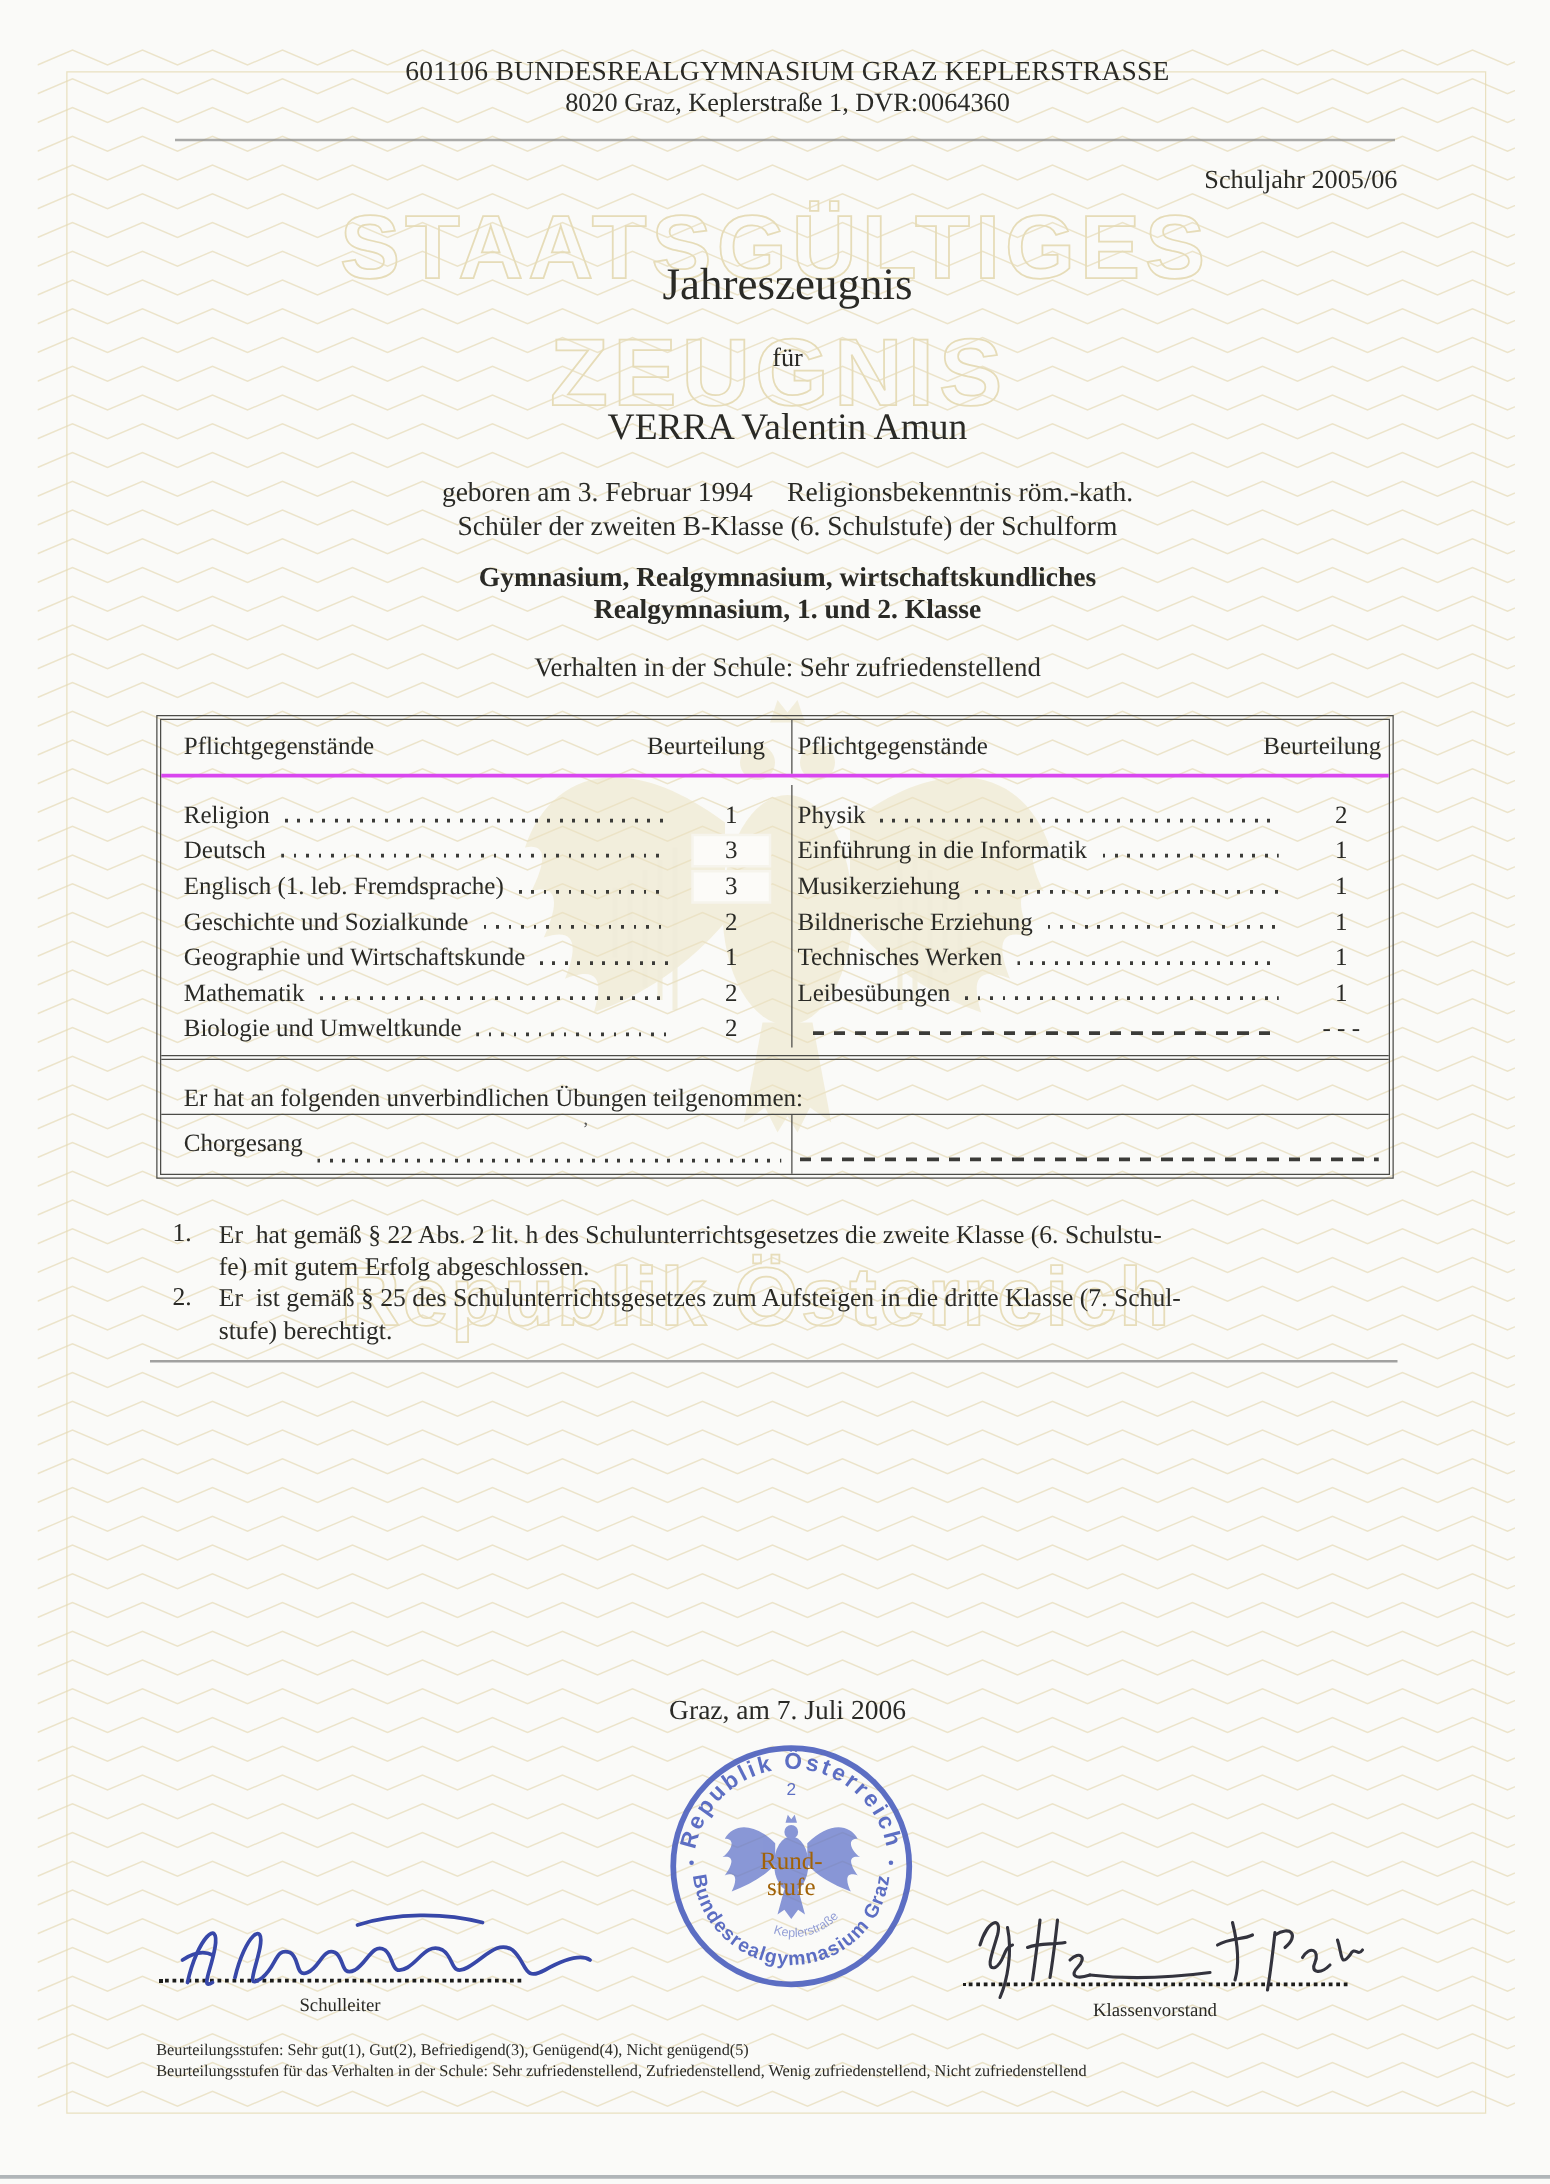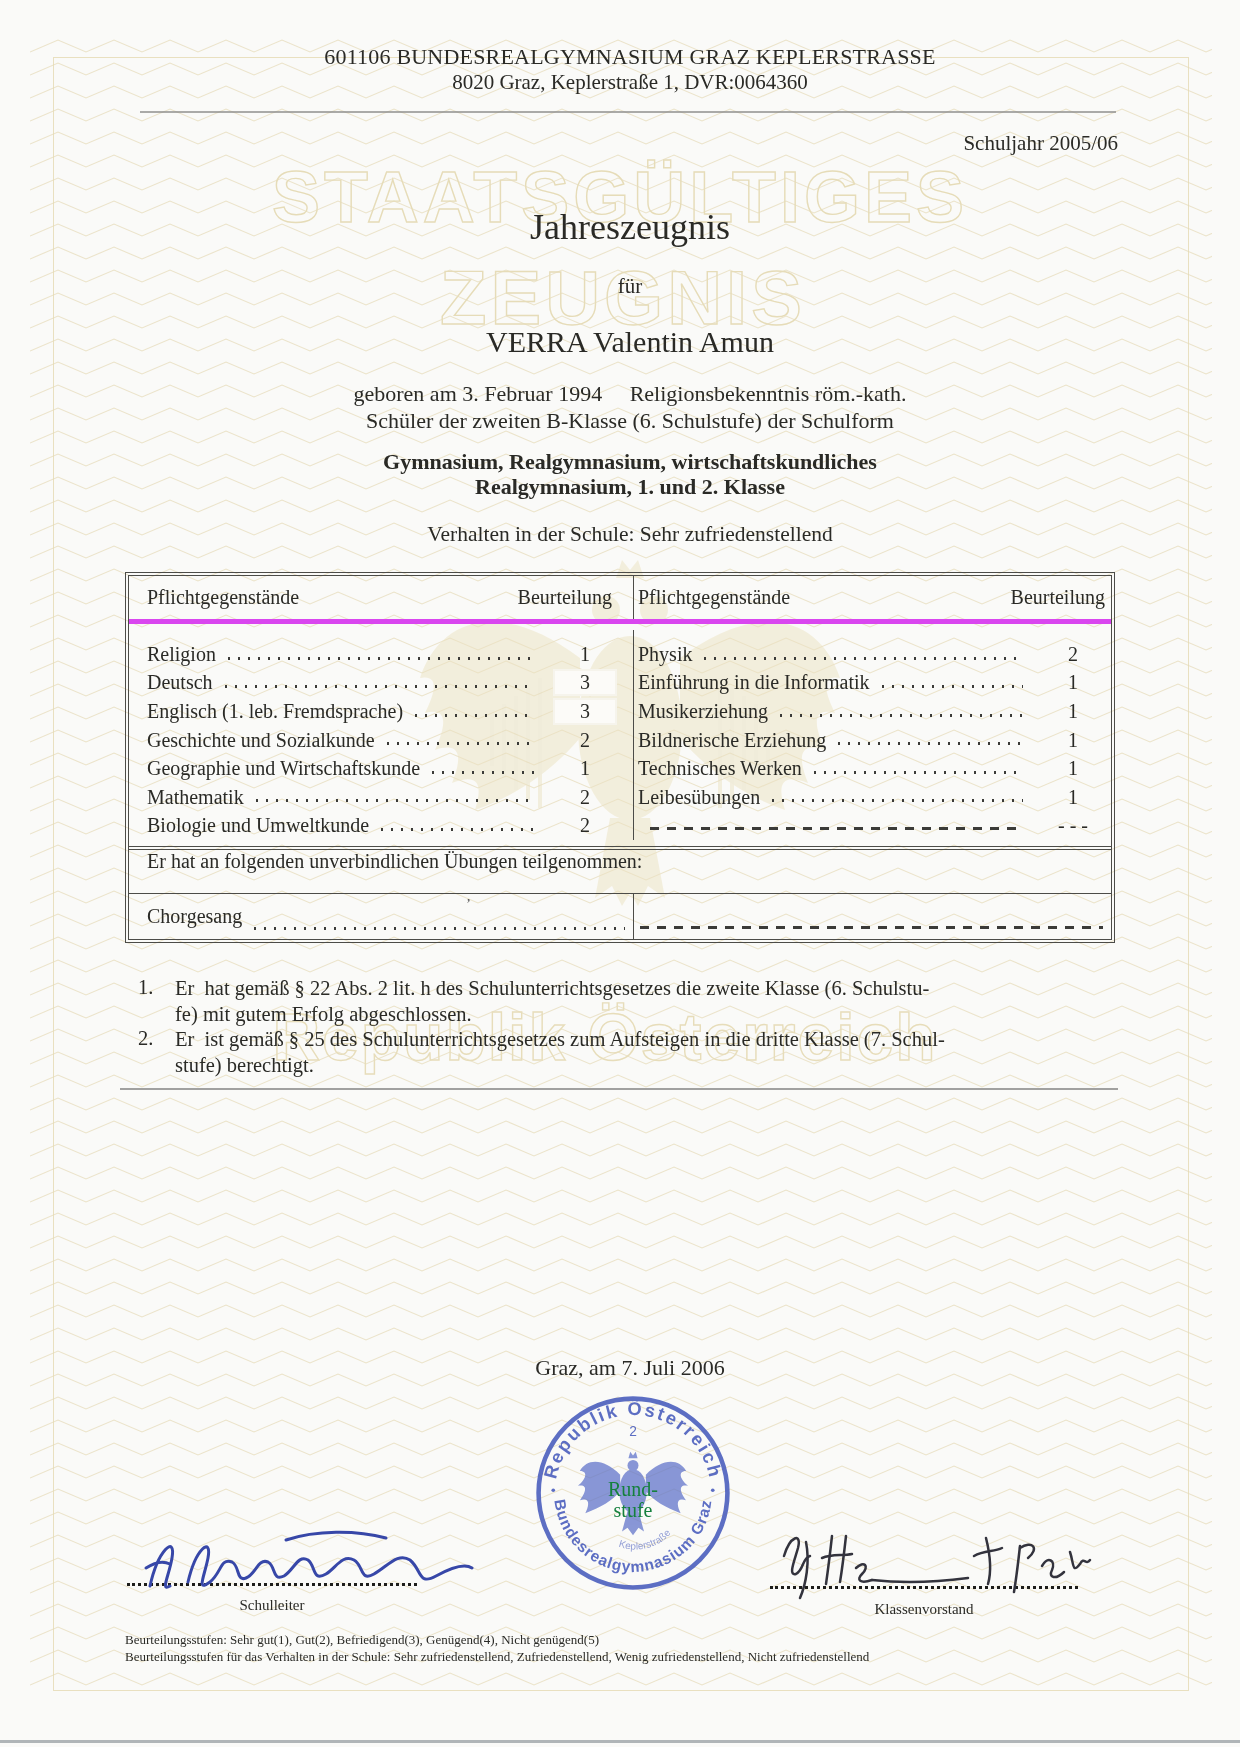--- a/index.html
+++ b/index.html
@@ -22,60 +22,60 @@
   .fuer{top:274px;font-size:21px;}
   .sname{top:325px;font-size:30px;}
   .birth{top:381px;font-size:22px;white-space:pre;}
   .classline{top:408px;font-size:22px;}
   .bold1{top:449px;font-size:22px;font-weight:bold;}
   .bold2{top:474px;font-size:22px;font-weight:bold;}
   .behavior{top:522px;font-size:21.5px;}
   
   .gtable{left:125px;top:572px;width:990px;height:371px;border:4px double #4c4c48;
           display:flex;flex-direction:column;font-size:20px;box-sizing:border-box;}
-  .thead{height:43px;display:flex;border-bottom:5px solid #d946ef;flex:0 0 auto;}
+  .thead{height:43px;display:flex;border-bottom:3px solid #d946ef;flex:0 0 auto;}
   .th-left{width:505px;border-right:1px solid #4c4c48;display:flex;align-items:center;
            justify-content:space-between;padding:0 21px 0 18px;box-sizing:border-box;}
   .th-right{flex:1;display:flex;align-items:center;justify-content:space-between;
             padding:0 6px 0 4px;box-sizing:border-box;}
   .tbody{height:222px;display:flex;flex:0 0 auto;align-items:center;}
   .tb-left{width:505px;border-right:1px solid #4c4c48;box-sizing:border-box;padding-top:10px;}
   .tb-right{flex:1;padding-top:10px;}
   .srow{height:28.6px;display:flex;align-items:center;}
   .tb-left .srow{padding-left:18px;}
   .tb-right .srow{padding-left:4px;}
   .subj{white-space:nowrap;}
   .leader{flex:1;height:3px;align-self:flex-end;margin:0 20px 9px 12px;
           background:repeating-linear-gradient(to right,#3b3b38 0 2.2px,transparent 2.2px 10px);}
   .leader.dashed{height:2.6px;margin-bottom:10px;
           background:repeating-linear-gradient(to right,#3b3b38 0 9px,transparent 9px 17px);}
   .grade{width:60px;text-align:center;white-space:nowrap;}
   .tb-left .grade,.chor-left .grade{margin-right:18px;}
   .tb-right .grade{margin-right:8px;}
   .grade.patched{background:#fcfbf8;box-shadow:0 0 0 2px #f6f4ec;}
   .uebungen{height:48px;border-top:4px double #4c4c48;border-bottom:1px solid #4c4c48;
-            display:flex;align-items:flex-start;padding-left:18px;flex:0 0 auto;box-sizing:border-box;}
+            display:flex;align-items:flex-end;padding-left:18px;flex:0 0 auto;box-sizing:border-box;}
   .chor{flex:1;display:flex;}
   .chor-left{width:505px;border-right:1px solid #4c4c48;display:flex;align-items:center;
              padding-left:18px;box-sizing:border-box;}
   .chor-left .leader{margin-right:8px;}
   .chor-right{flex:1;display:flex;align-items:center;}
   .chor-right .leader{margin:0 8px 10px 6px;}
   .apostrophe{top:896px;left:466px;font-size:15px;color:#555;}
   
   .remarks{left:138px;top:976px;width:975px;font-size:20.5px;}
   .remark{display:flex;}
   .rnum{width:37px;flex:0 0 auto;}
   .rlines{flex:1;}
   .rline{line-height:25.5px;white-space:pre-wrap;}
   .hr2{top:1088px;left:120px;width:998px;height:2px;background:#8b8b89;opacity:.8;}
   .dateline{top:1355px;font-size:22px;}
   
   .seal-label{left:563px;top:1479px;width:140px;text-align:center;font-size:20px;
-              line-height:21px;color:#15803d;}
+              line-height:21px;color:#a16207;}
   .dotline{border-bottom:3px dotted #1d1d1b;height:0;}
   .dot-left{left:127px;top:1583px;width:290px;}
   .dot-right{left:770px;top:1586px;width:308px;}
   .sig-label{font-size:15px;text-align:center;}
   .lab-left{left:127px;top:1597px;width:290px;}
   .lab-right{left:770px;top:1601px;width:308px;}
   .footnote{left:125px;font-size:13px;white-space:nowrap;}
   .fn1{top:1632px;}
   .fn2{top:1649px;}
   .nachdruck{top:1696px;left:0;width:1152px;text-align:center;

